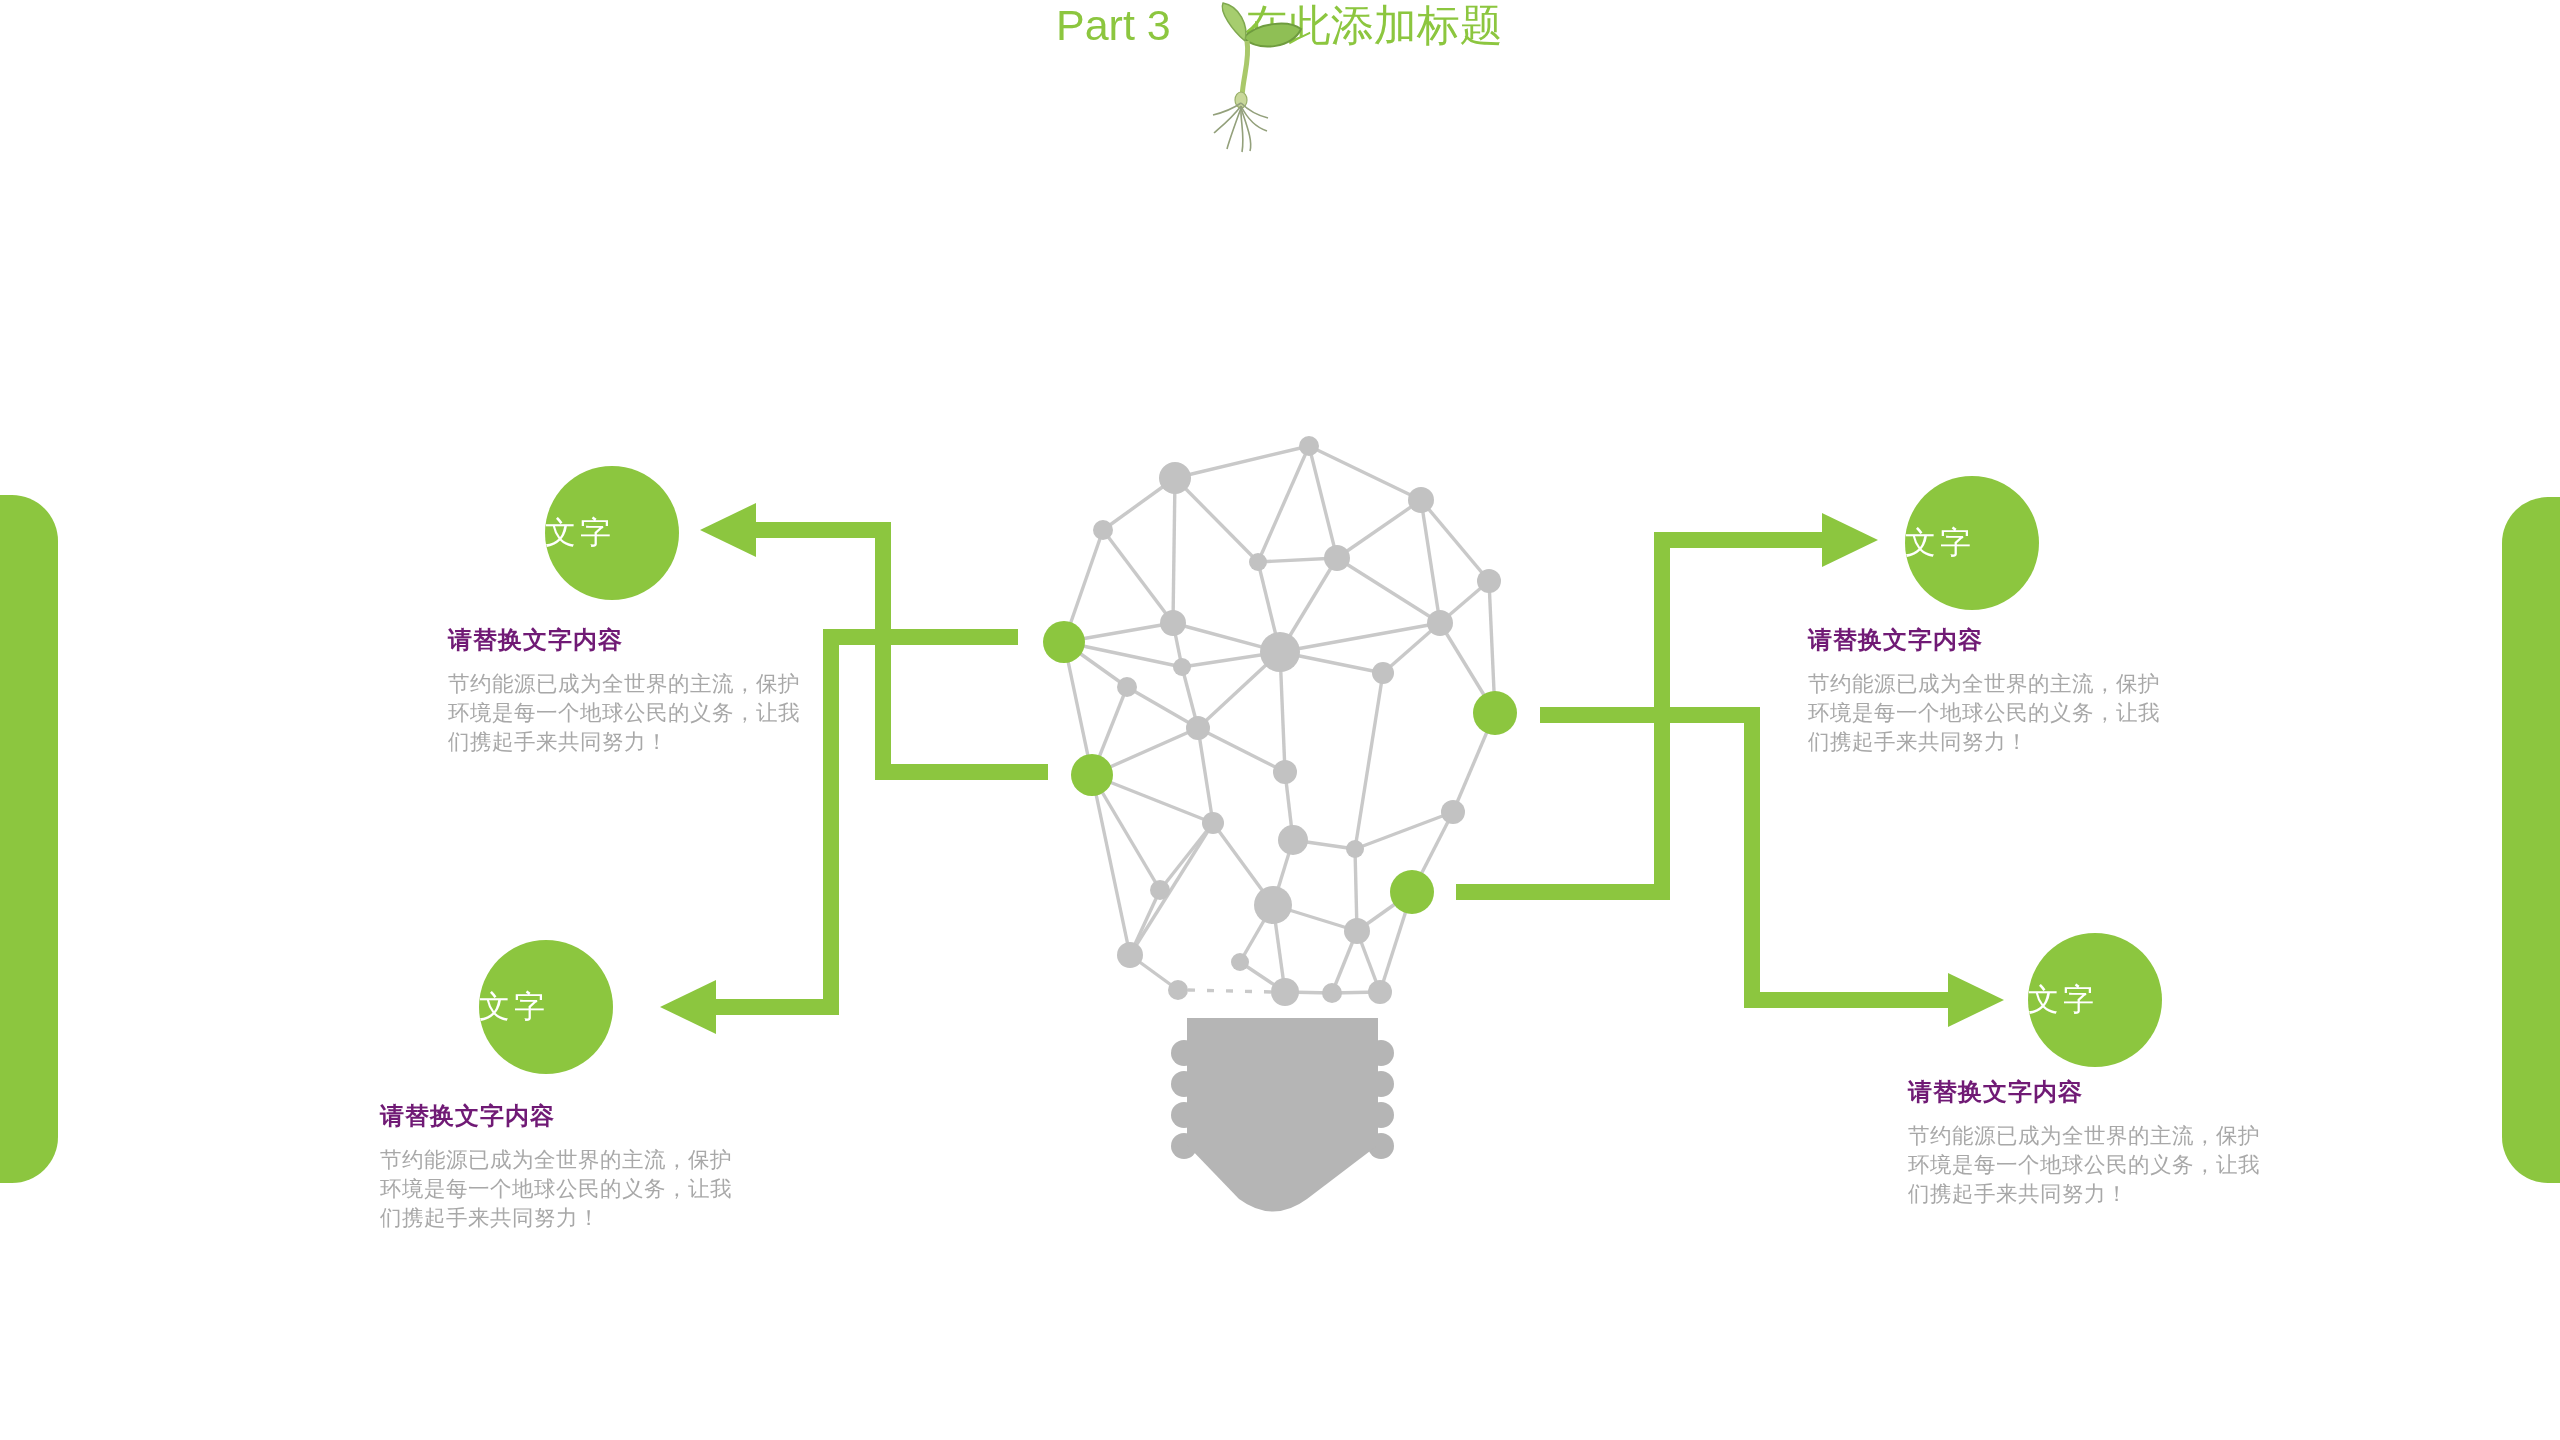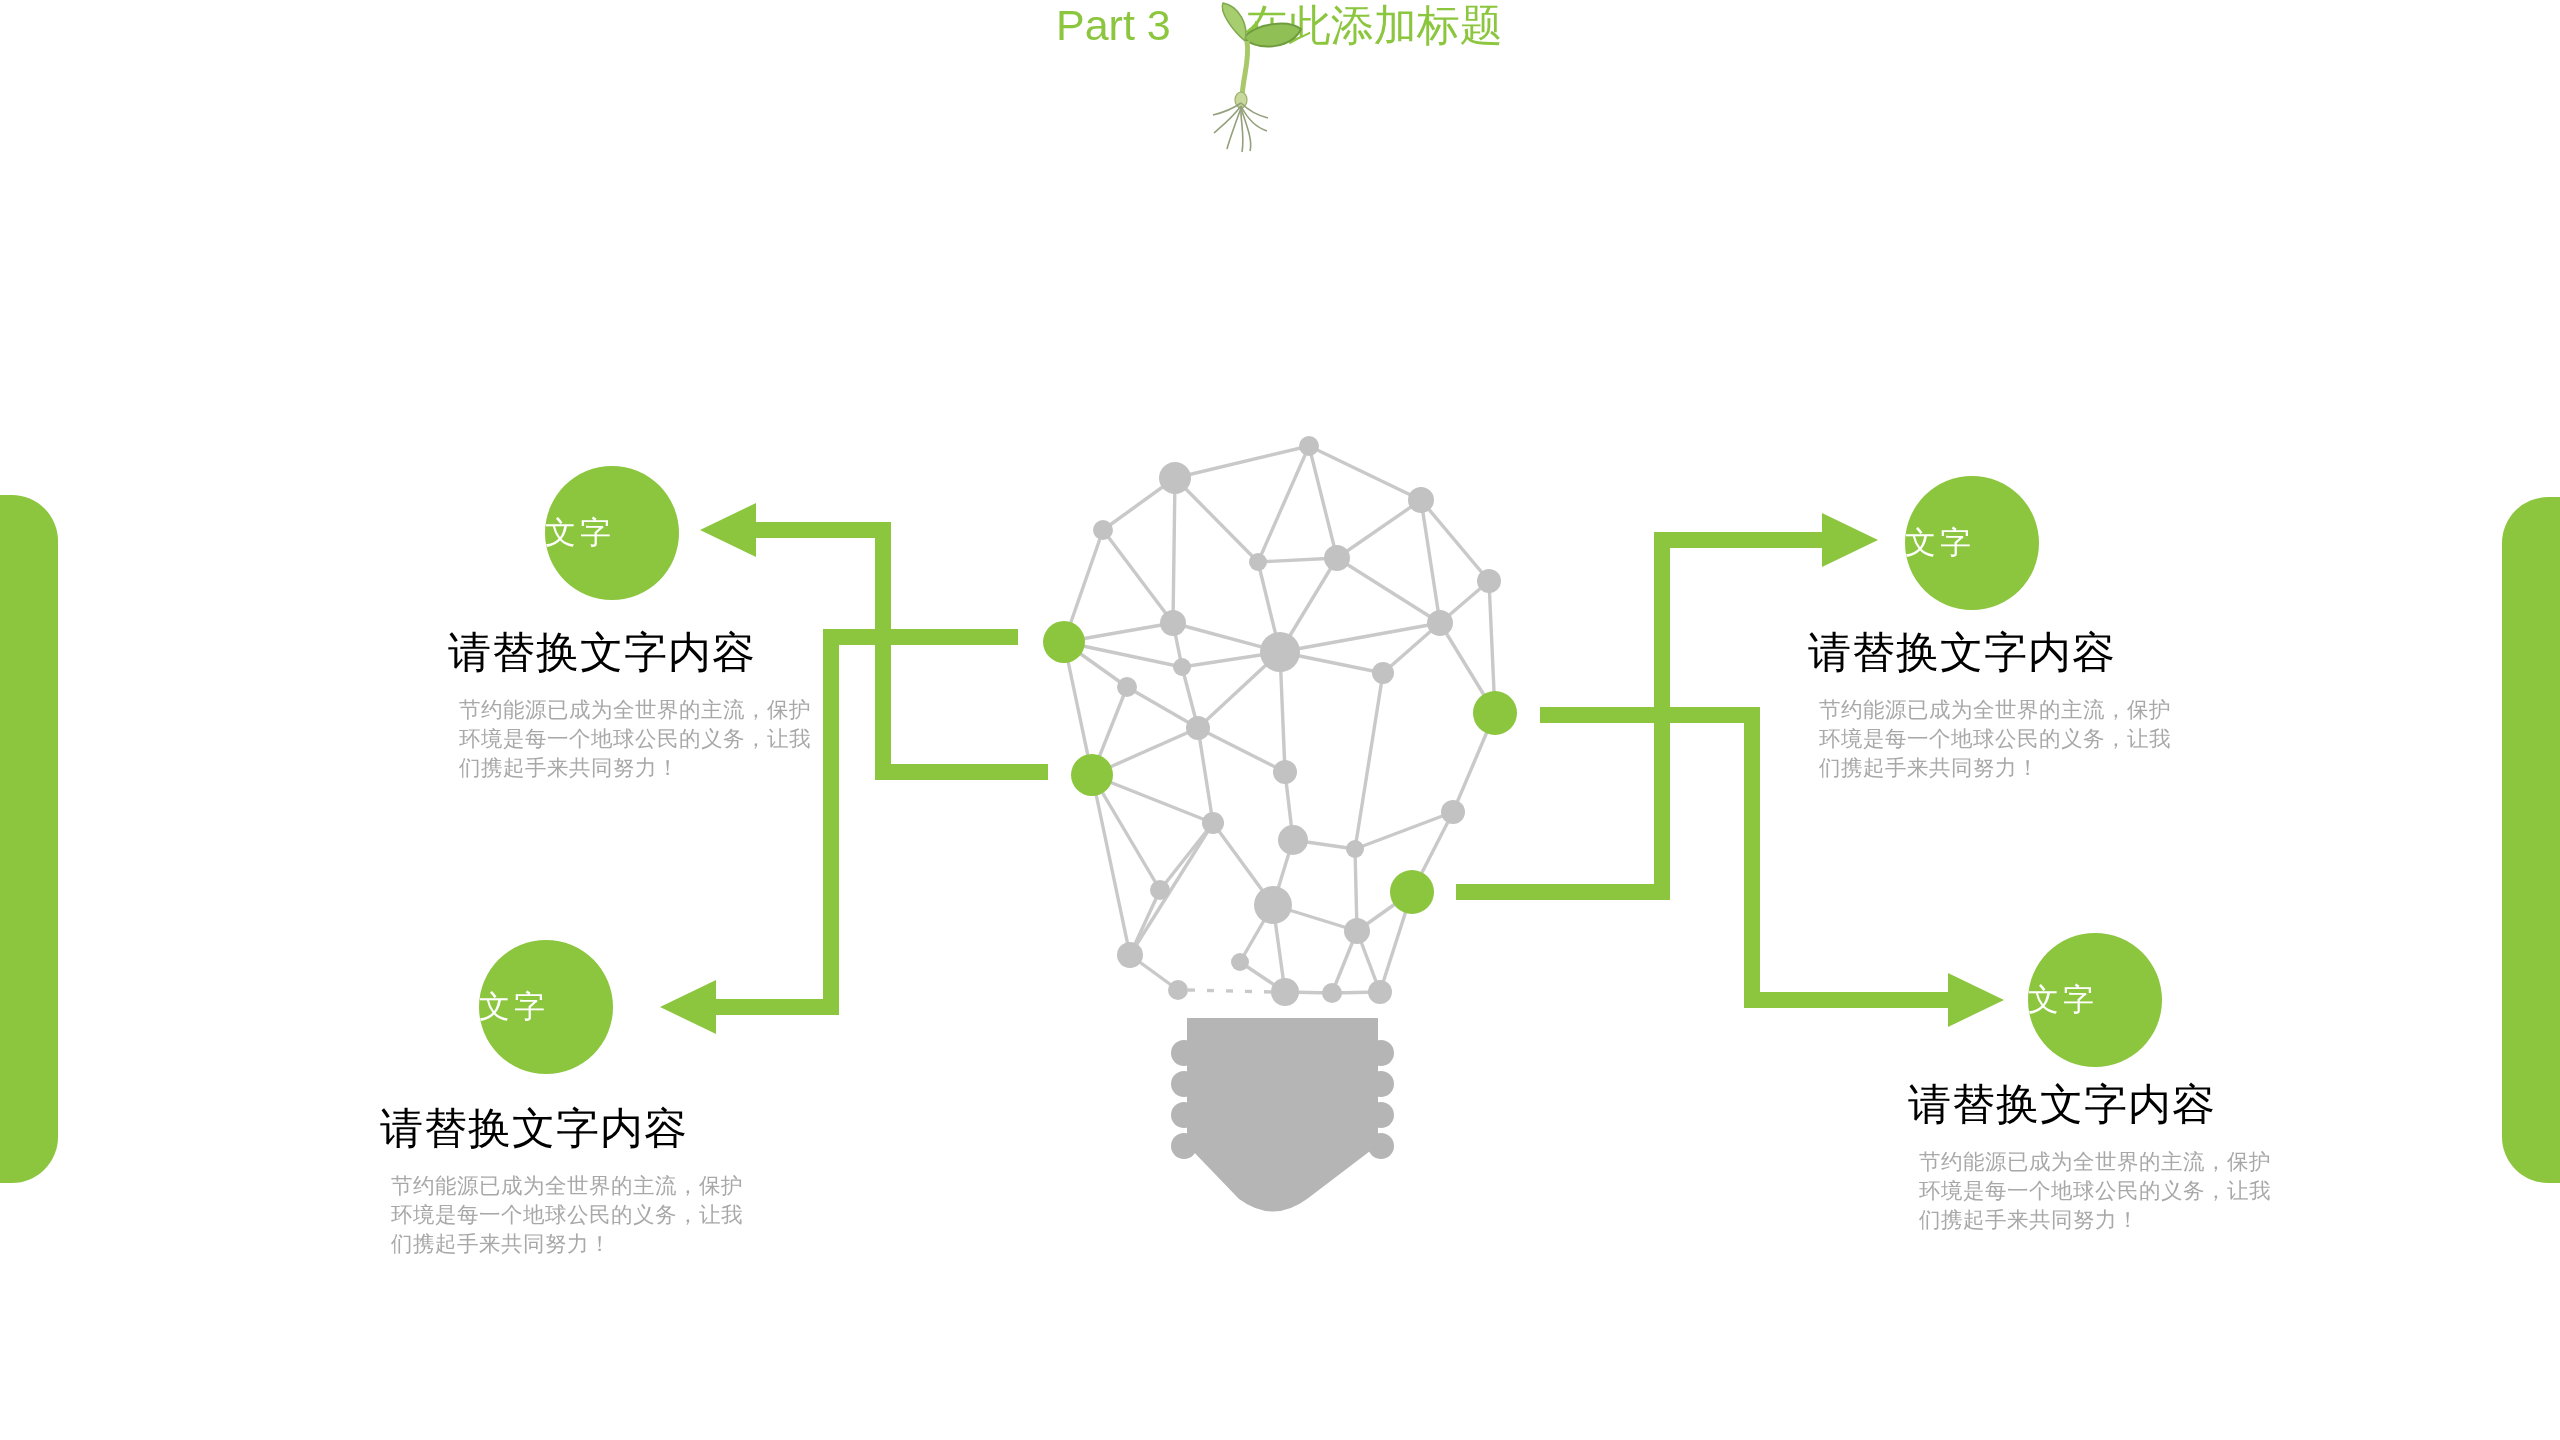--- a/index.html
+++ b/index.html
@@ -12,24 +12,24 @@
     font-size:43px;line-height:1.1;color:#8CC63F;z-index:1;white-space:nowrap;
   }
   .scene{position:absolute;left:0;top:0;z-index:2;}
   .badge{
     position:absolute;width:134px;height:134px;border-radius:50%;background:#8CC63F;
     color:#ffffff;display:flex;align-items:center;
     font-size:31px;letter-spacing:4px;z-index:3;
   }
   .callout-text{position:absolute;z-index:1;}
   .callout-text h3{
-    margin:0 0 14px 0;font-size:43px;font-weight:400;color:#000000;letter-spacing:1px;
+    margin:0 0 14px 0;font-size:24px;font-weight:700;color:#701a75;letter-spacing:1px;
   }
   .callout-text p{
-    margin:11px;font-size:21.5px;line-height:29px;color:#A8A8A8;width:358px;
+    margin:0;font-size:21.5px;line-height:29px;color:#A8A8A8;width:358px;
     letter-spacing:0.5px;
   }
   .edge-pill{
     position:absolute;width:102px;background:#8CC63F;border-radius:46px;z-index:1;
   }
 </style>
 </head>
 <body>
 
 <div class="title-row">

